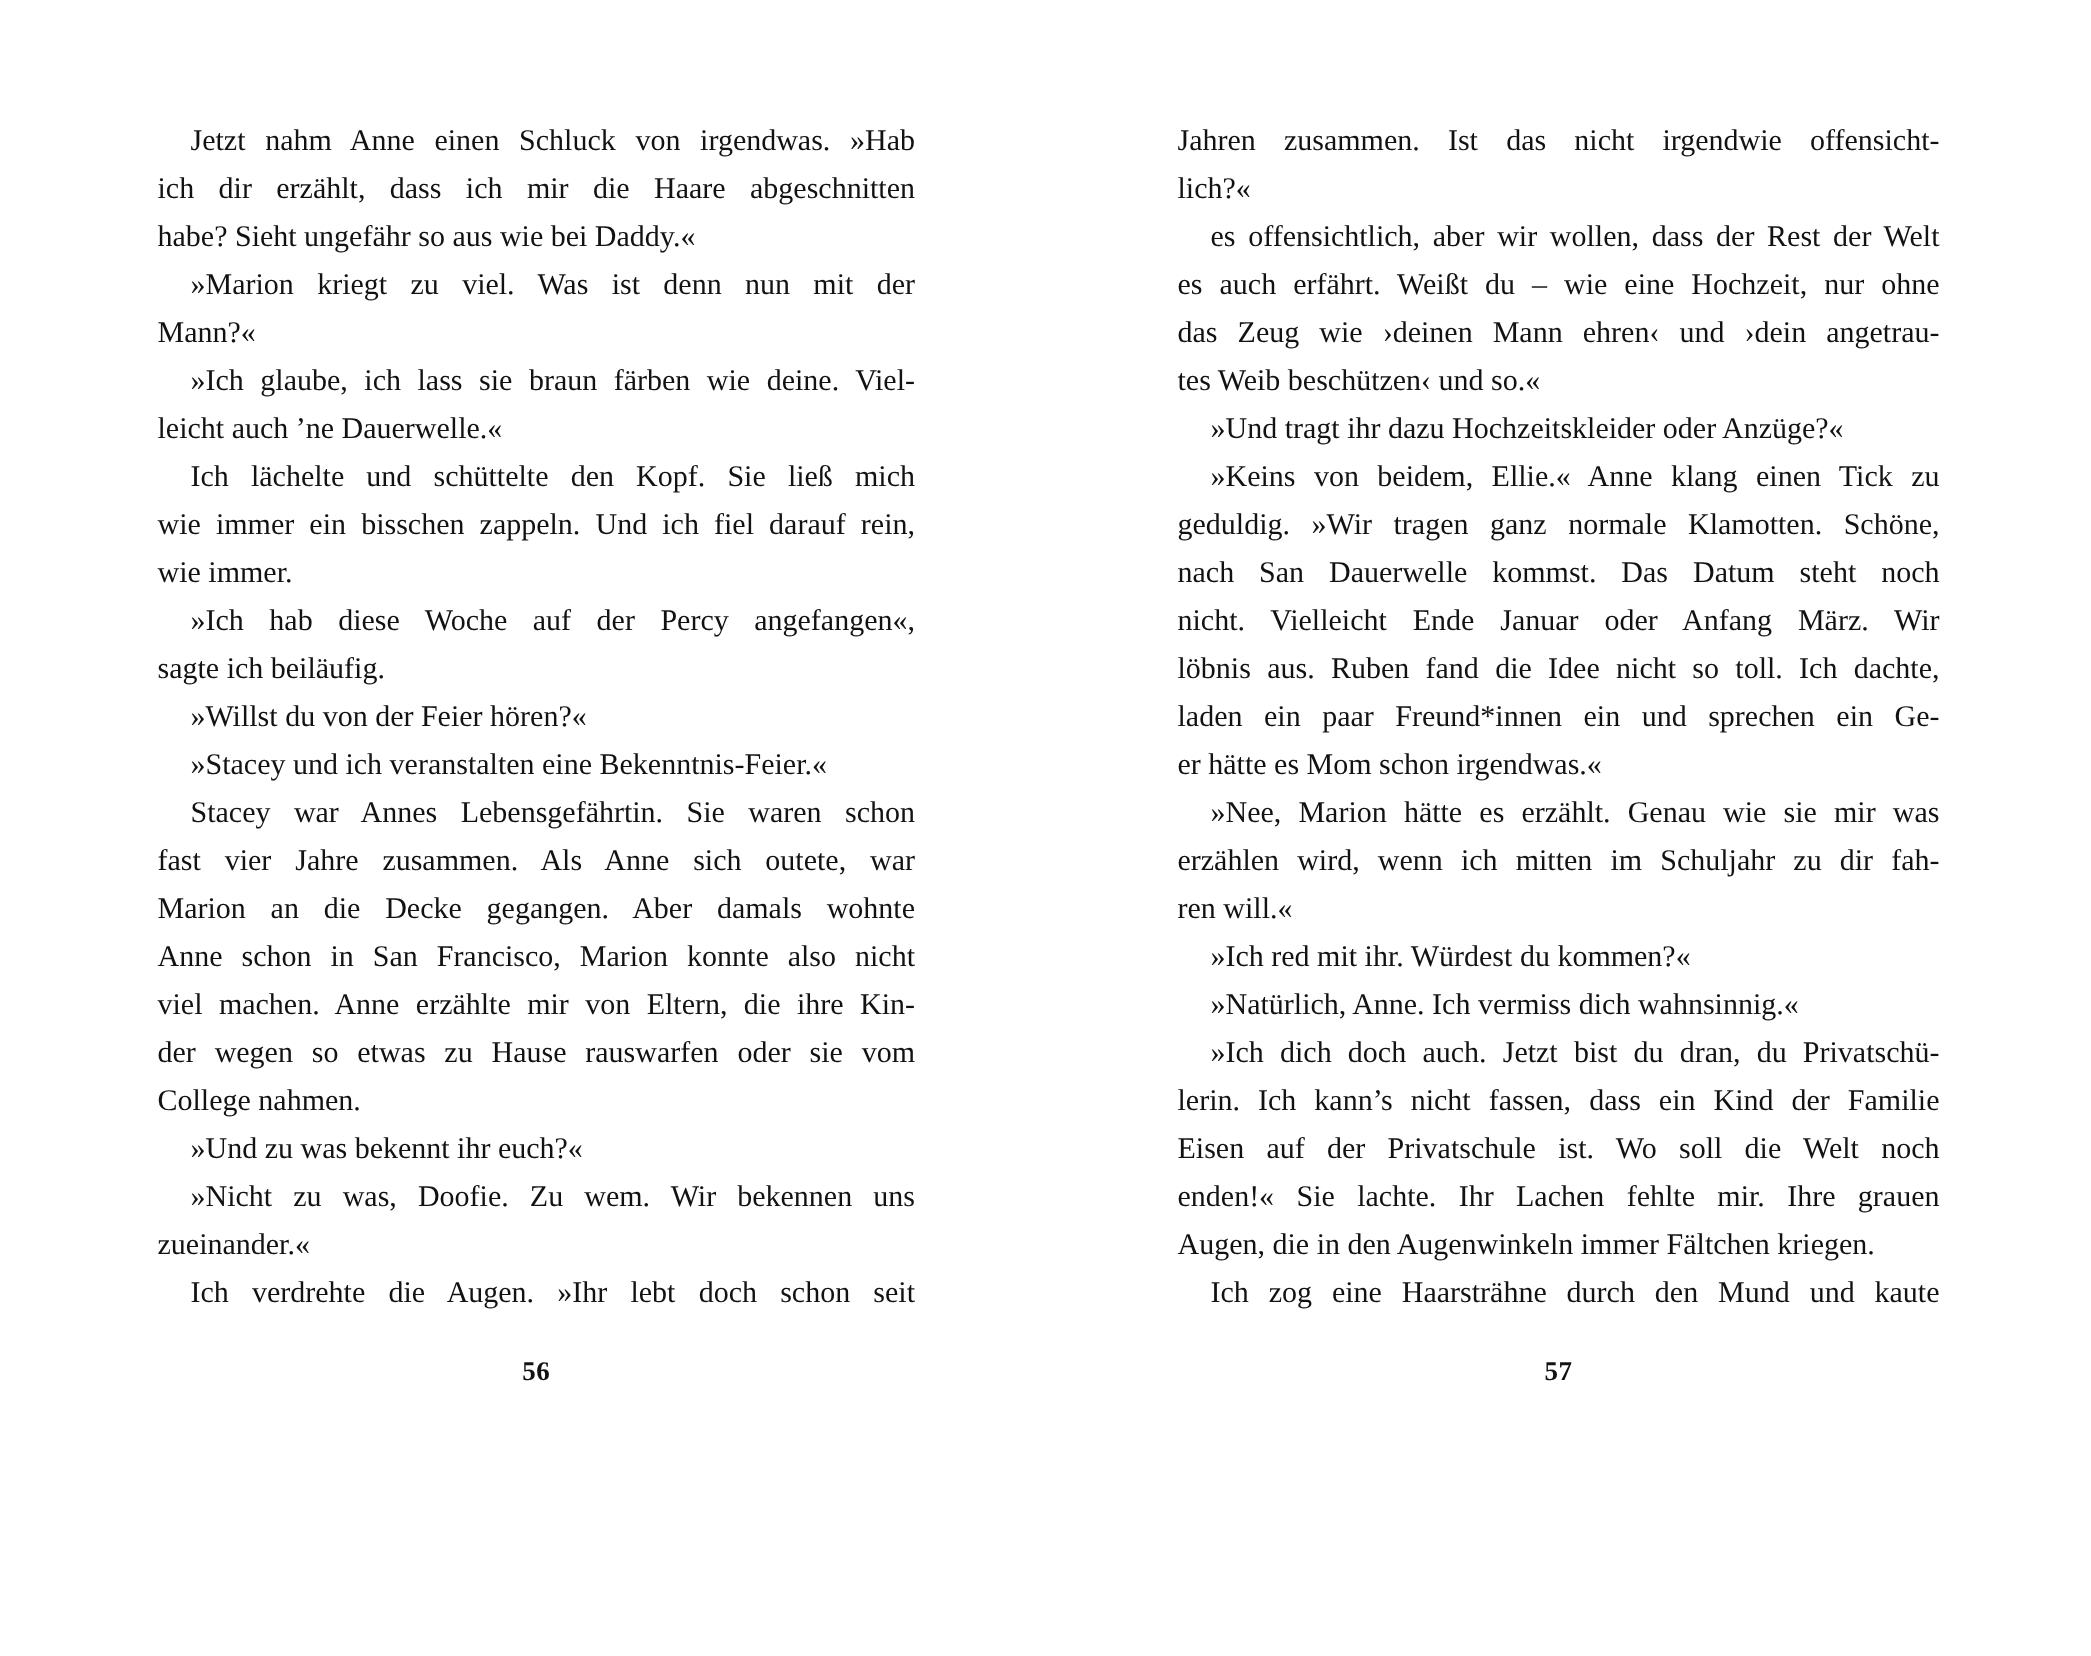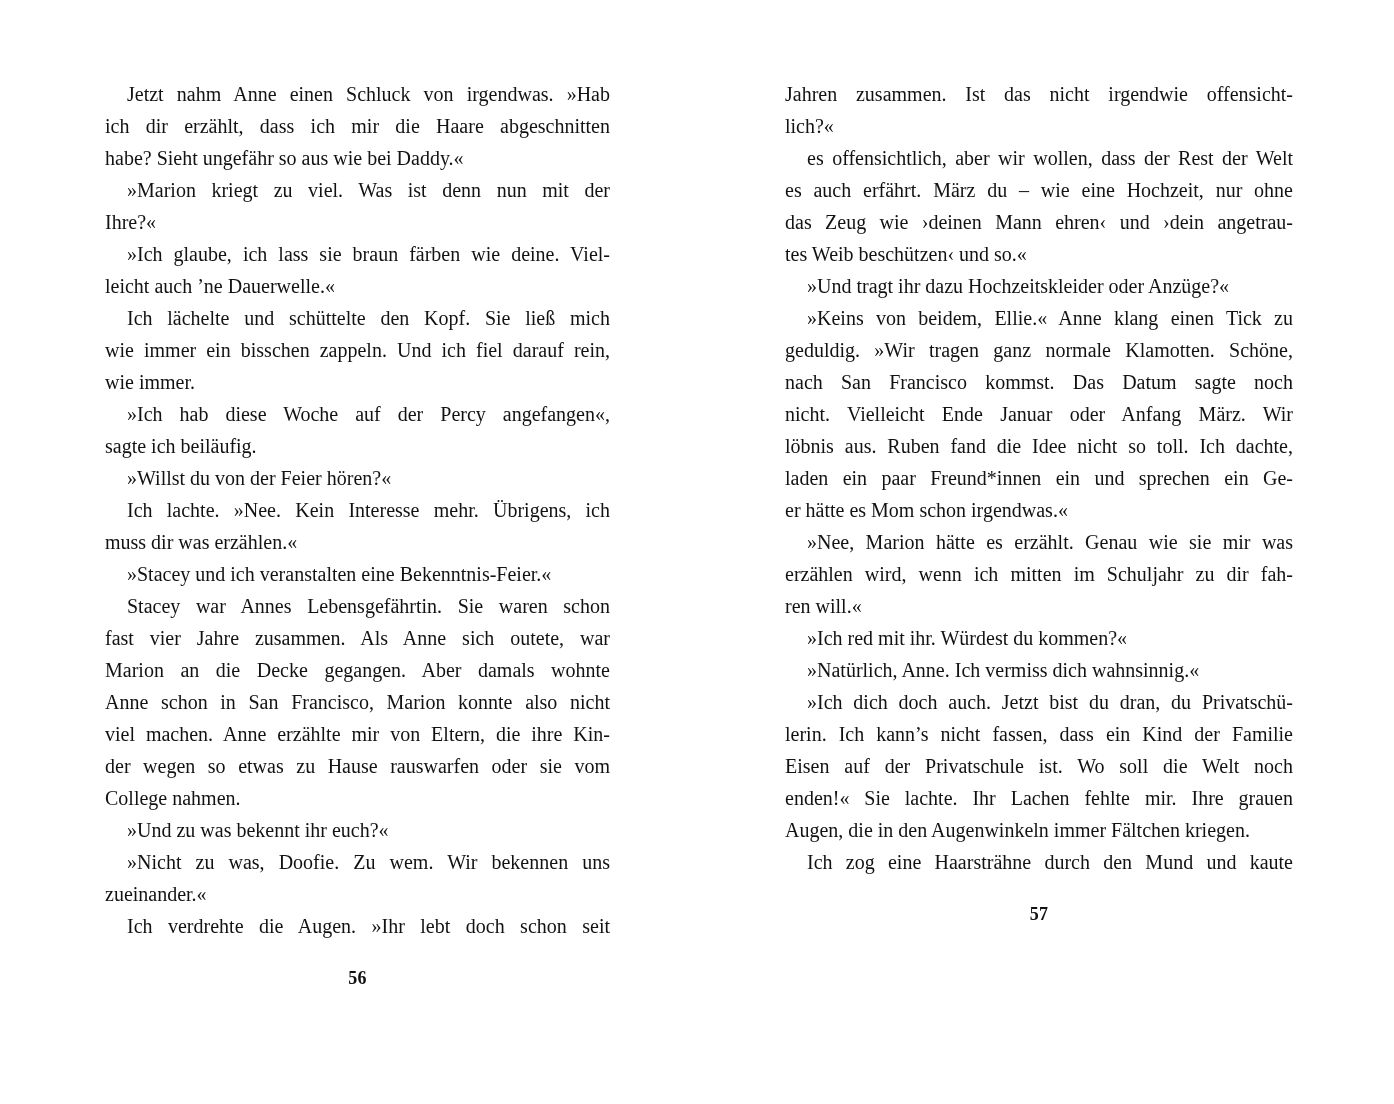--- a/index.html
+++ b/index.html
@@ -60,41 +60,37 @@
 <div class="spread">
   <div class="page page-left">
     <div class="page-text">
         <div class="para indent">
           <div class="line fill"><span>Jetzt nahm Anne einen Schluck von irgendwas. »Hab</span></div>
           <div class="line fill"><span>ich dir erzählt, dass ich mir die Haare abgeschnitten</span></div>
           <div class="line"><span>habe? Sieht ungefähr so aus wie bei Daddy.«</span></div>
         </div>
         <div class="para indent">
           <div class="line fill"><span>»Marion kriegt zu viel. Was ist denn nun mit der</span></div>
-          <div class="line"><span>Ihre?«</span></div>
+          <div class="line"><span>Mann?«</span></div>
         </div>
         <div class="para indent">
           <div class="line fill"><span>»Ich glaube, ich lass sie braun färben wie deine. Viel-</span></div>
           <div class="line"><span>leicht auch ’ne Dauerwelle.«</span></div>
         </div>
         <div class="para indent">
           <div class="line fill"><span>Ich lächelte und schüttelte den Kopf. Sie ließ mich</span></div>
           <div class="line fill"><span>wie immer ein bisschen zappeln. Und ich fiel darauf rein,</span></div>
           <div class="line"><span>wie immer.</span></div>
         </div>
         <div class="para indent">
           <div class="line fill"><span>»Ich hab diese Woche auf der Percy angefangen«,</span></div>
           <div class="line"><span>sagte ich beiläufig.</span></div>
         </div>
         <div class="para indent">
           <div class="line"><span>»Willst du von der Feier hören?«</span></div>
-        </div>
-        <div class="para indent">
-          <div class="line fill"><span>Ich lachte. »Nee. Kein Interesse mehr. Übrigens, ich</span></div>
-          <div class="line"><span>muss dir was erzählen.«</span></div>
         </div>
         <div class="para indent">
           <div class="line"><span>»Stacey und ich veranstalten eine Bekenntnis-Feier.«</span></div>
         </div>
         <div class="para indent">
           <div class="line fill"><span>Stacey war Annes Lebensgefährtin. Sie waren schon</span></div>
           <div class="line fill"><span>fast vier Jahre zusammen. Als Anne sich outete, war</span></div>
           <div class="line fill"><span>Marion an die Decke gegangen. Aber damals wohnte</span></div>
           <div class="line fill"><span>Anne schon in San Francisco, Marion konnte also nicht</span></div>
           <div class="line fill"><span>viel machen. Anne erzählte mir von Eltern, die ihre Kin-</span></div>
@@ -115,31 +111,31 @@
     <div class="page-number">56</div>
   </div>
   <div class="page page-right">
     <div class="page-text">
         <div class="para">
           <div class="line fill"><span>Jahren zusammen. Ist das nicht irgendwie offensicht-</span></div>
           <div class="line"><span>lich?«</span></div>
         </div>
         <div class="para indent">
           <div class="line fill"><span>es offensichtlich, aber wir wollen, dass der Rest der Welt</span></div>
-          <div class="line fill"><span>es auch erfährt. März du – wie eine Hochzeit, nur ohne</span></div>
+          <div class="line fill"><span>es auch erfährt. Weißt du – wie eine Hochzeit, nur ohne</span></div>
           <div class="line fill"><span>das Zeug wie ›deinen Mann ehren‹ und ›dein angetrau-</span></div>
           <div class="line"><span>tes Weib beschützen‹ und so.«</span></div>
         </div>
         <div class="para indent">
           <div class="line"><span>»Und tragt ihr dazu Hochzeitskleider oder Anzüge?«</span></div>
         </div>
         <div class="para indent">
           <div class="line fill"><span>»Keins von beidem, Ellie.« Anne klang einen Tick zu</span></div>
           <div class="line fill"><span>geduldig. »Wir tragen ganz normale Klamotten. Schöne,</span></div>
-          <div class="line fill"><span>nach San Francisco kommst. Das Datum sagte noch</span></div>
+          <div class="line fill"><span>nach San Dauerwelle kommst. Das Datum steht noch</span></div>
           <div class="line fill"><span>nicht. Vielleicht Ende Januar oder Anfang März. Wir</span></div>
           <div class="line fill"><span>löbnis aus. Ruben fand die Idee nicht so toll. Ich dachte,</span></div>
           <div class="line fill"><span>laden ein paar Freund*innen ein und sprechen ein Ge-</span></div>
           <div class="line"><span>er hätte es Mom schon irgendwas.«</span></div>
         </div>
         <div class="para indent">
           <div class="line fill"><span>»Nee, Marion hätte es erzählt. Genau wie sie mir was</span></div>
           <div class="line fill"><span>erzählen wird, wenn ich mitten im Schuljahr zu dir fah-</span></div>
           <div class="line"><span>ren will.«</span></div>
         </div>

